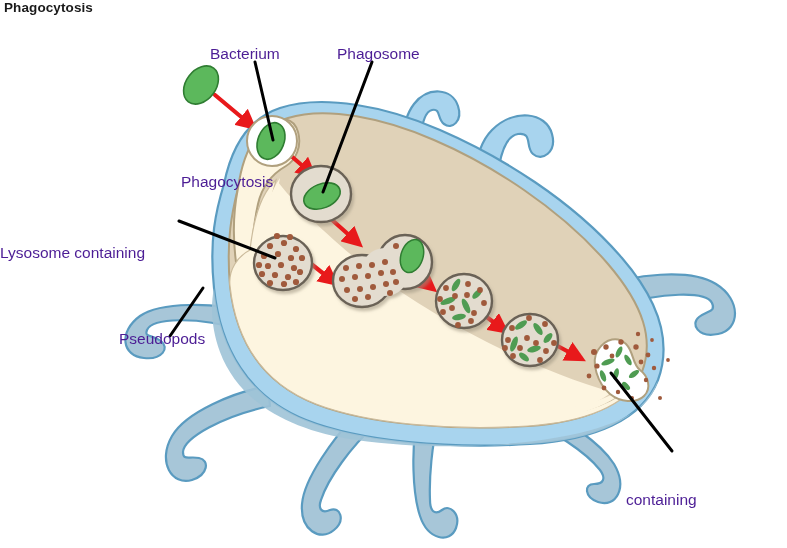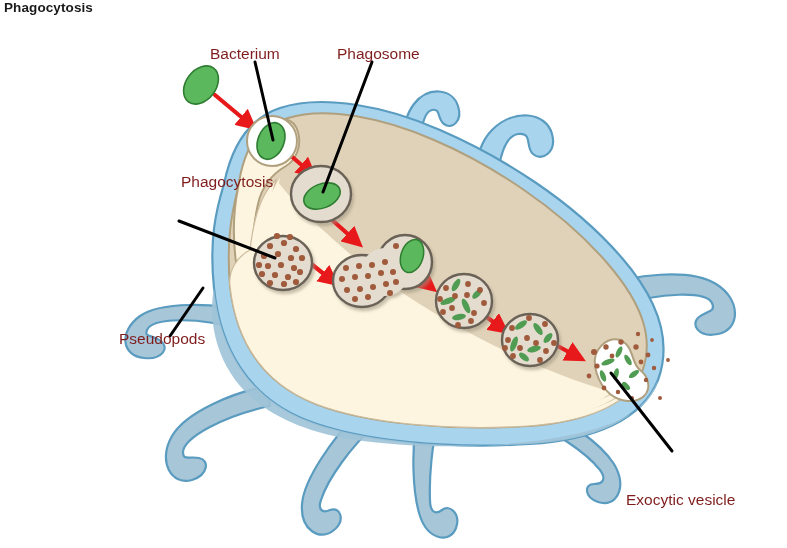--- a/index.html
+++ b/index.html
@@ -26,21 +26,21 @@
   #figure {
     position: absolute;
     left: 0;
     top: 0;
     width: 787px;
     height: 548px;
   }
   .dlabel {
     position: absolute;
     font-size: 15.5px;
-    color: #7f1d1d;
+    color: #4c1d95;
     line-height: 19px;
     white-space: pre;
   }
   #label-bacterium   { left: 210px; top: 44px; }
   #label-phagosome   { left: 337px; top: 44px; }
   #label-phagocytosis{ left: 181px; top: 172px; }
   #label-lysosome    { left: 0px;   top: 205px; }
   #label-pseudopods  { left: 119px; top: 329px; }
   #label-exocytic    { left: 626px; top: 452px; }
 </style>
@@ -306,21 +306,21 @@
     <line x1="170" y1="336" x2="203" y2="288"></line>
     <line x1="672" y1="451" x2="611" y2="373"></line>
   </g>
 </svg>
 
 <div class="dlabel" id="label-bacterium">Bacterium</div>
 <div class="dlabel" id="label-phagosome">Phagosome</div>
 <div class="dlabel" id="label-phagocytosis">Phagocytosis</div>
 
 <div class="dlabel" id="label-lysosome">
+  <div>Lysosome containing</div>
 </div>
 
 <div class="dlabel" id="label-pseudopods">Pseudopods</div>
 
 <div class="dlabel" id="label-exocytic">
-  <div>Exocytic vesicle</div>
   <div>containing</div>
   
 </div>
 
 </body></html>

